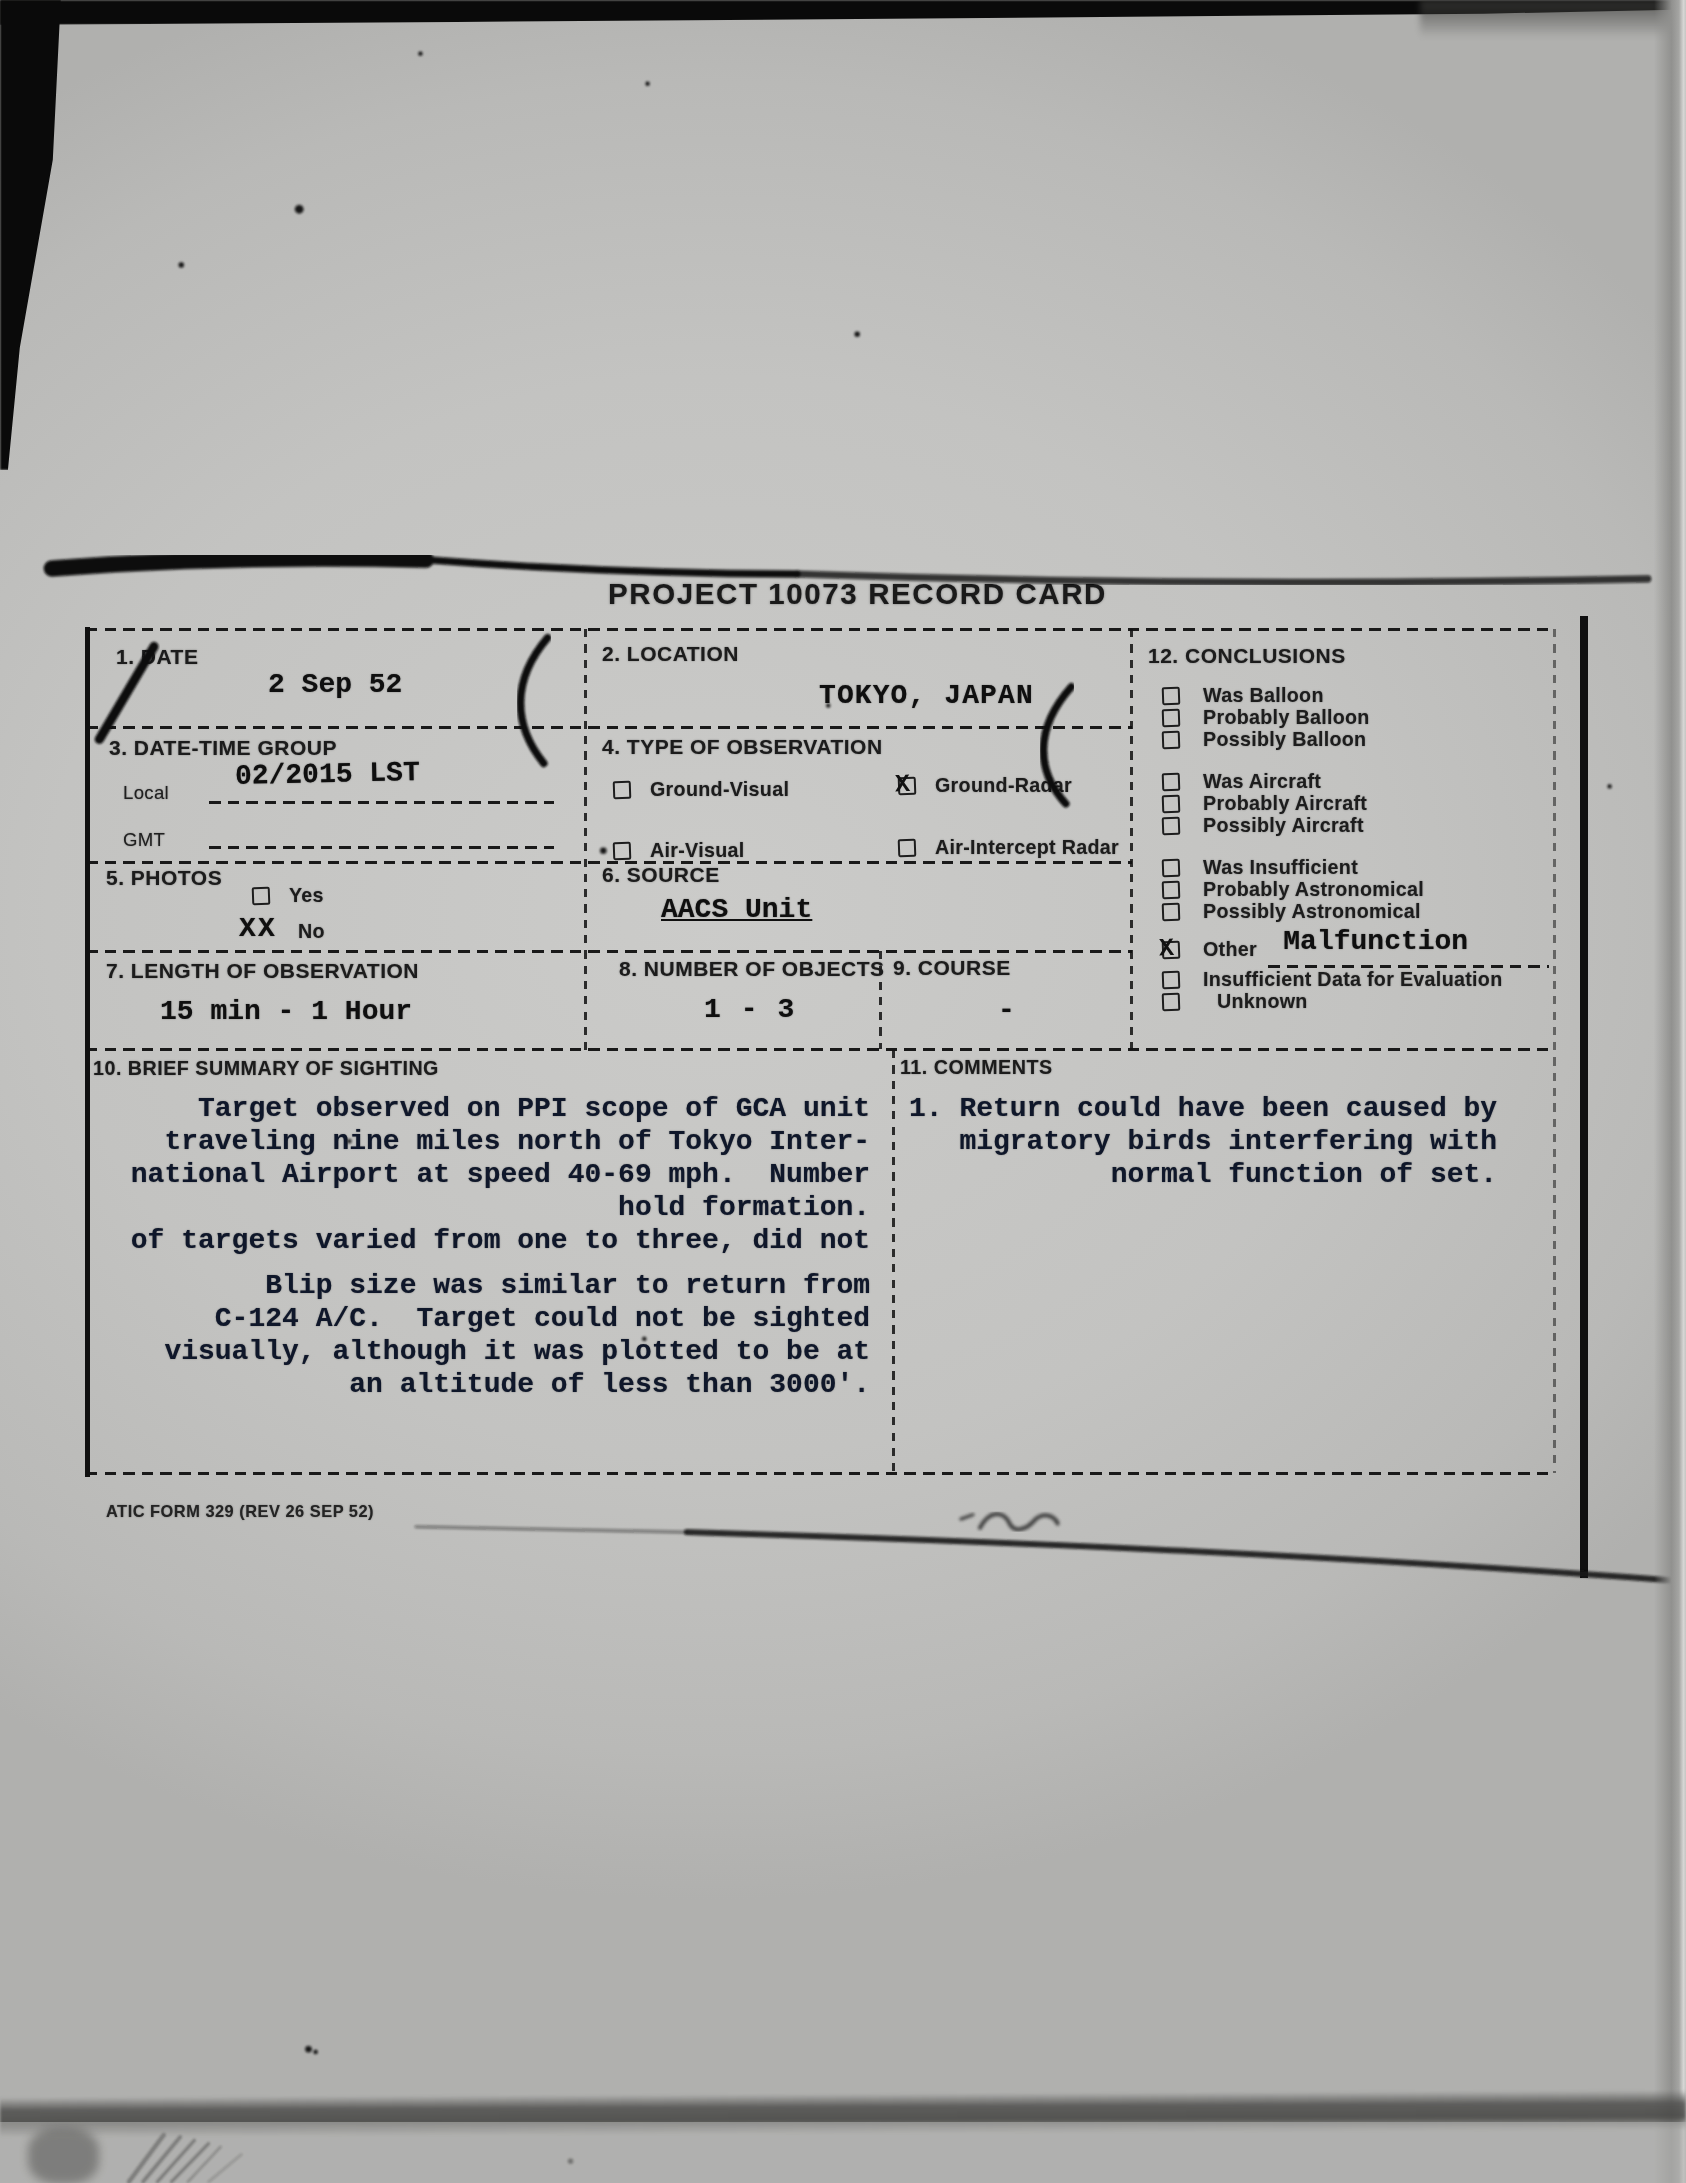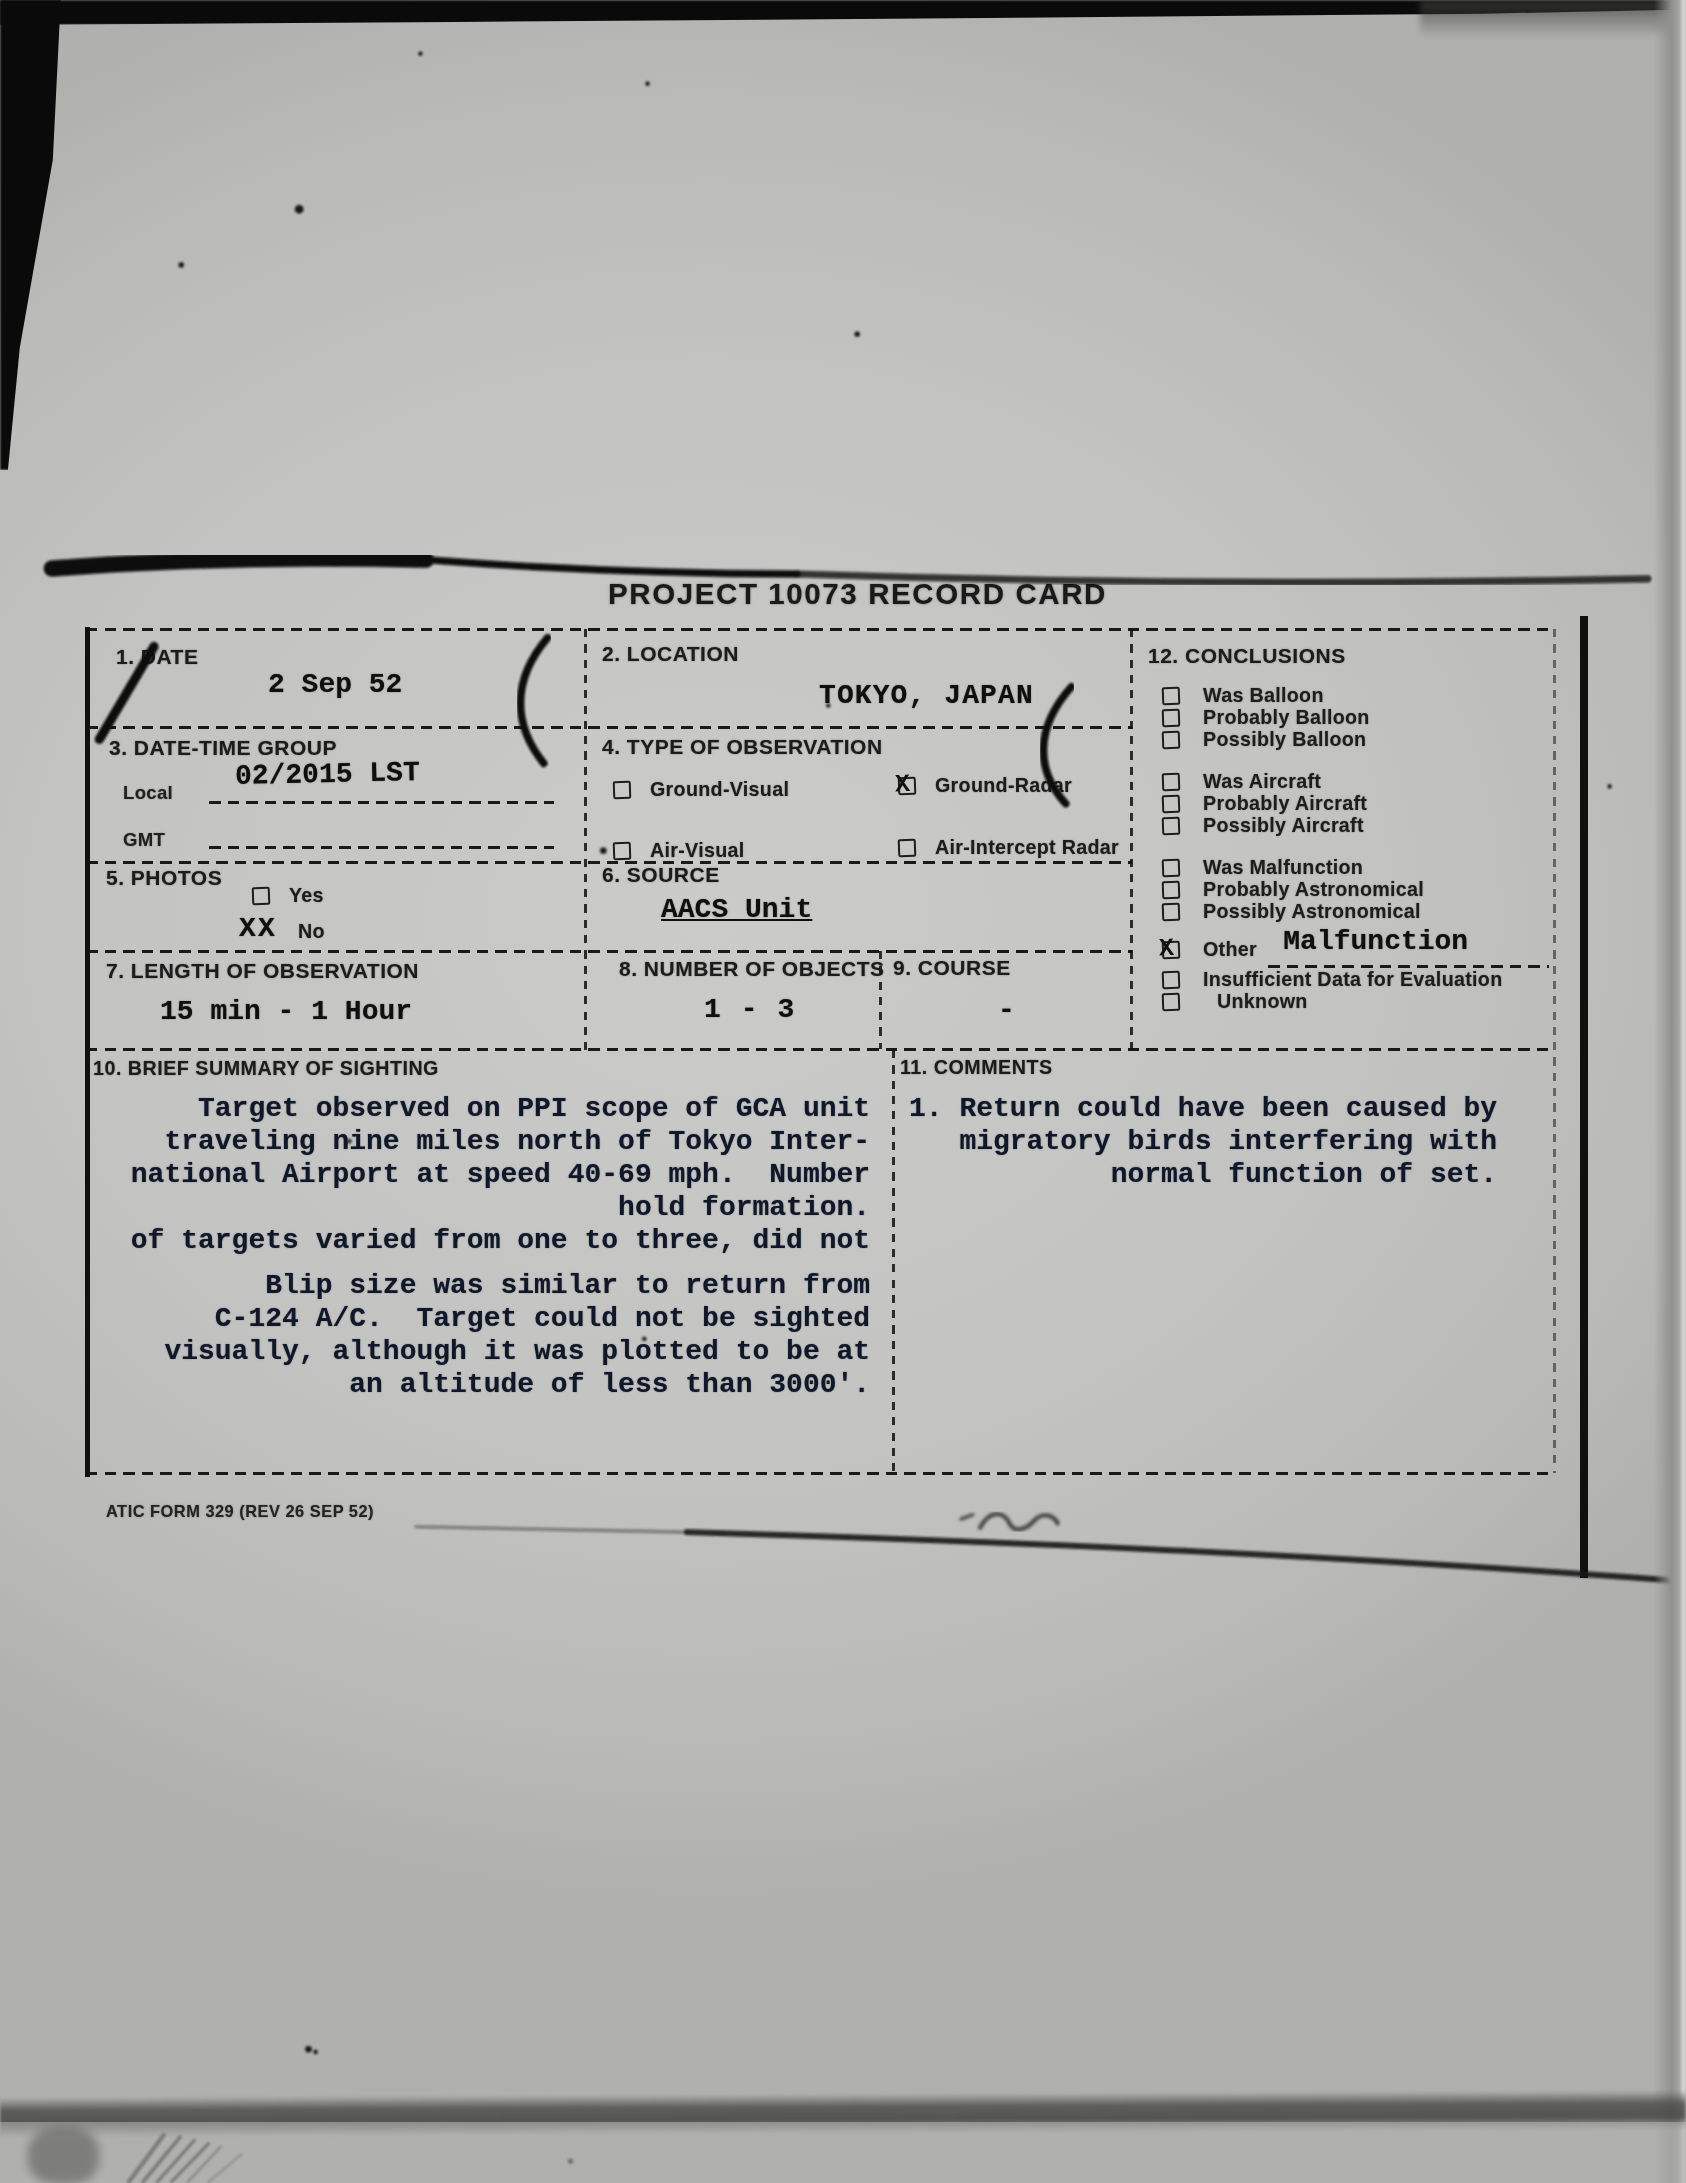--- a/index.html
+++ b/index.html
@@ -26,21 +26,21 @@
     background:linear-gradient(180deg,rgba(72,72,70,0) 0%,rgba(72,72,70,.8) 32%,rgba(66,66,64,.85) 66%,rgba(72,72,70,0) 100%);
     filter:blur(1.6px);transform:rotate(-.25deg);}
   #below-band{left:0;top:2122px;width:1686px;height:61px;background:#b1b1af;opacity:.6;}
   #blob-bl{left:28px;top:2128px;width:71px;height:56px;background:#4c4c4a;opacity:.5;filter:blur(4.9px);border-radius:40%;}
 
   
   #content{position:absolute;inset:0;filter:blur(0.4px);}
 
   .lbl{position:absolute;font-weight:700;font-size:21px;letter-spacing:0.5px;color:#1c1c1c;
        text-shadow:0 0 1.6px rgba(25,25,25,.5);white-space:nowrap;}
-  .lbl-sm{position:absolute;font-weight:700;font-size:18.6px;letter-spacing:0.3px;color:#202020;
+  .lbl-sm{position:absolute;font-weight:400;font-size:18.6px;letter-spacing:0.3px;color:#202020;
        text-shadow:0 0 1.6px rgba(25,25,25,.45);white-space:nowrap;}
   .typed{position:absolute;font-family:"Liberation Mono",monospace;font-weight:700;
        font-size:28px;color:#0f0f0f;text-shadow:0 0 1.4px rgba(15,15,15,.55);white-space:pre;}
   .typed-lines div{font-family:"Liberation Mono",monospace;font-weight:700;font-size:28px;
        line-height:33px;color:#0f172a;text-shadow:0 0 1.4px rgba(15,15,15,.5);white-space:pre;text-align:right;}
   #summary-lines div:nth-child(6){margin-top:12px;}
 
   
   .hline{position:absolute;height:3.3px;
     background:repeating-linear-gradient(90deg,rgba(16,16,16,.95) 0 11.5px,rgba(16,16,16,0) 11.5px 18.6px);
@@ -187,21 +187,21 @@
   <div class="crow" style="top:814px;">
     <span class="cb">
         <i></i>
       </span>
     <span class="clabel">Possibly Aircraft</span>
   </div>
   <div class="crow" style="top:856px;">
     <span class="cb">
         <i></i>
       </span>
-    <span class="clabel">Was Malfunction</span>
+    <span class="clabel">Was Insufficient</span>
   </div>
   <div class="crow" style="top:878px;justify-content:flex-end;">
     <span class="cb">
         <i></i>
       </span>
     <span class="clabel">Probably Astronomical</span>
   </div>
   <div class="crow" style="top:900px;">
     <span class="cb">
         <i></i>

